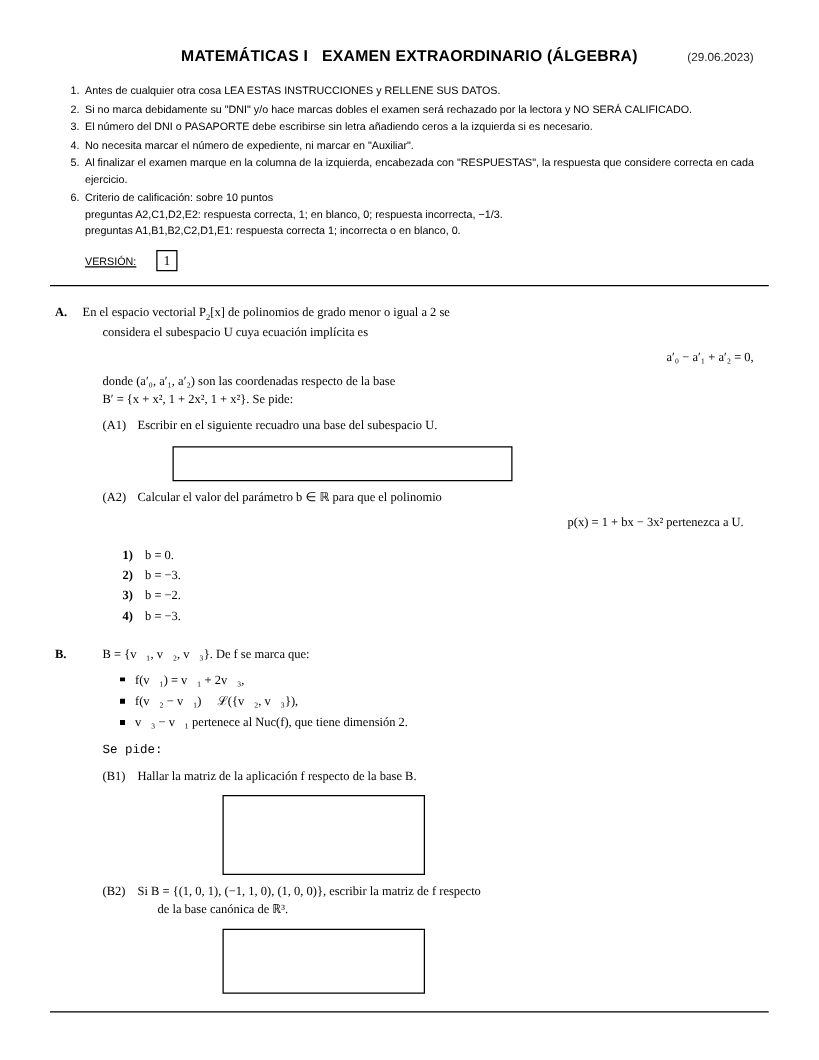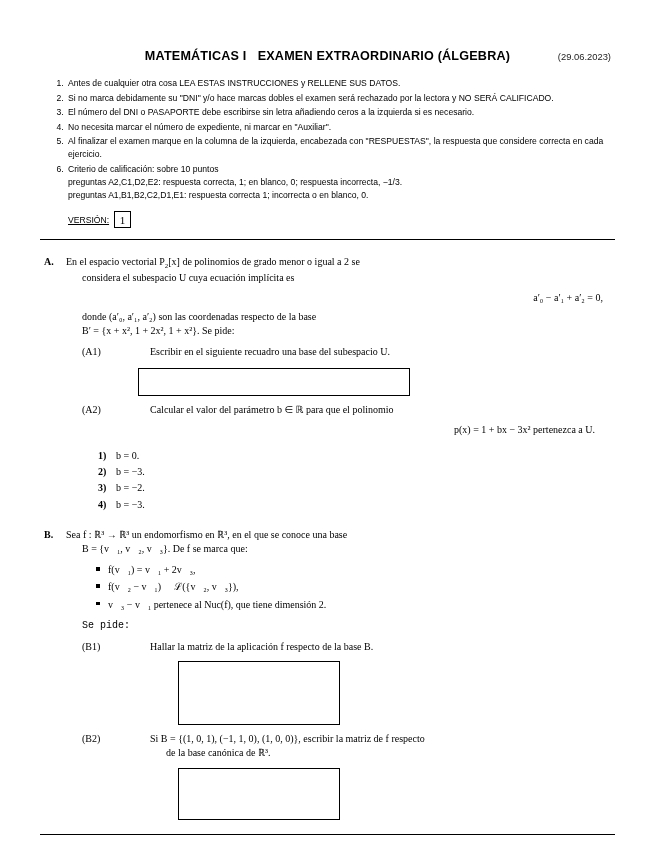--- a/index.html
+++ b/index.html
@@ -14,42 +14,41 @@
     color: #000000;
     position: relative;
     overflow: hidden;
   }
   .page {
     width: 655px;
     height: 680px;
     position: relative;
     box-sizing: border-box;
     padding: 32px 40px 10px 40px;
-    margin-top: 11px;
   }
 
   
   .header-row {
     display: flex;
     align-items: baseline;
     justify-content: center;
     position: relative;
     margin-top: 6px;
     margin-bottom: 14px;
   }
   .doc-title {
     font-family: "Liberation Sans", sans-serif;
     font-weight: bold;
     font-size: 12.6px;
     letter-spacing: 0.2px;
     white-space: pre;
   }
   .doc-date {
     position: absolute;
-    right: 4px;
+    right: 12px;
     top: 2px;
     font-family: "Liberation Sans", sans-serif;
     font-size: 9.4px;
     color: #222;
   }
 
   
   ol.instructions {
     margin: 0 0 0 0;
     padding-left: 26px;
@@ -60,21 +59,21 @@
   ol.instructions > li {
     margin-bottom: 1.5px;
     padding-left: 2px;
   }
   .sub-line { display: block; }
 
   .version-row {
     margin: 9px 0 0 28px;
     display: flex;
     align-items: center;
-    gap: 5px;
+    gap: 16px;
     font-family: "Liberation Sans", sans-serif;
     font-size: 8.6px;
   }
   .version-label { text-decoration: underline; }
   .version-box {
     border: 1px solid #000;
     width: 15px;
     height: 15px;
     display: flex;
     align-items: center;
@@ -112,21 +111,20 @@
     padding-right: 12px;
   }
   .just { text-align: justify; }
   .indent-1 { margin-left: 16px; }
   .centered { text-align: right; margin: 6px 0 5px 0; }
 
   .sub {
     display: flex;
     margin-top: 7px;
     margin-left: 16px;
-    gap: 40px;
   }
   .sub-tag {
     flex: 0 0 28px;
     width: 28px;
   }
   .sub-body { flex: 1 1 auto; padding-right: 8px; }
 
   .answer-box {
     border: 1.1px solid #000;
     box-sizing: border-box;
@@ -254,21 +252,20 @@
           </li>
         </ol>
       </div>
     </div>
   </div>
 
   <div class="problem">
     <div class="prob-head">
       <div class="prob-letter">B.</div>
       <div class="prob-body">
-        <div class="just">Sea f : ℝ³ → ℝ³ un endomorfismo en ℝ³, en el que se conoce una base</div>
         <div class="indent-1">B = {v⃗₁, v⃗₂, v⃗₃}. De f se marca que:</div>
 
         <ul class="bullets">
           <li>f(v⃗₁) = v⃗₁ + 2v⃗₃,</li>
           <li>f(v⃗₂ − v⃗₁) ∈ ℒ({v⃗₂, v⃗₃}),</li>
           <li>v⃗₃ − v⃗₁ pertenece al Nuc(f), que tiene dimensión 2.</li>
         </ul>
 
         <div class="indent-1 se-pide">Se pide:</div>
 

